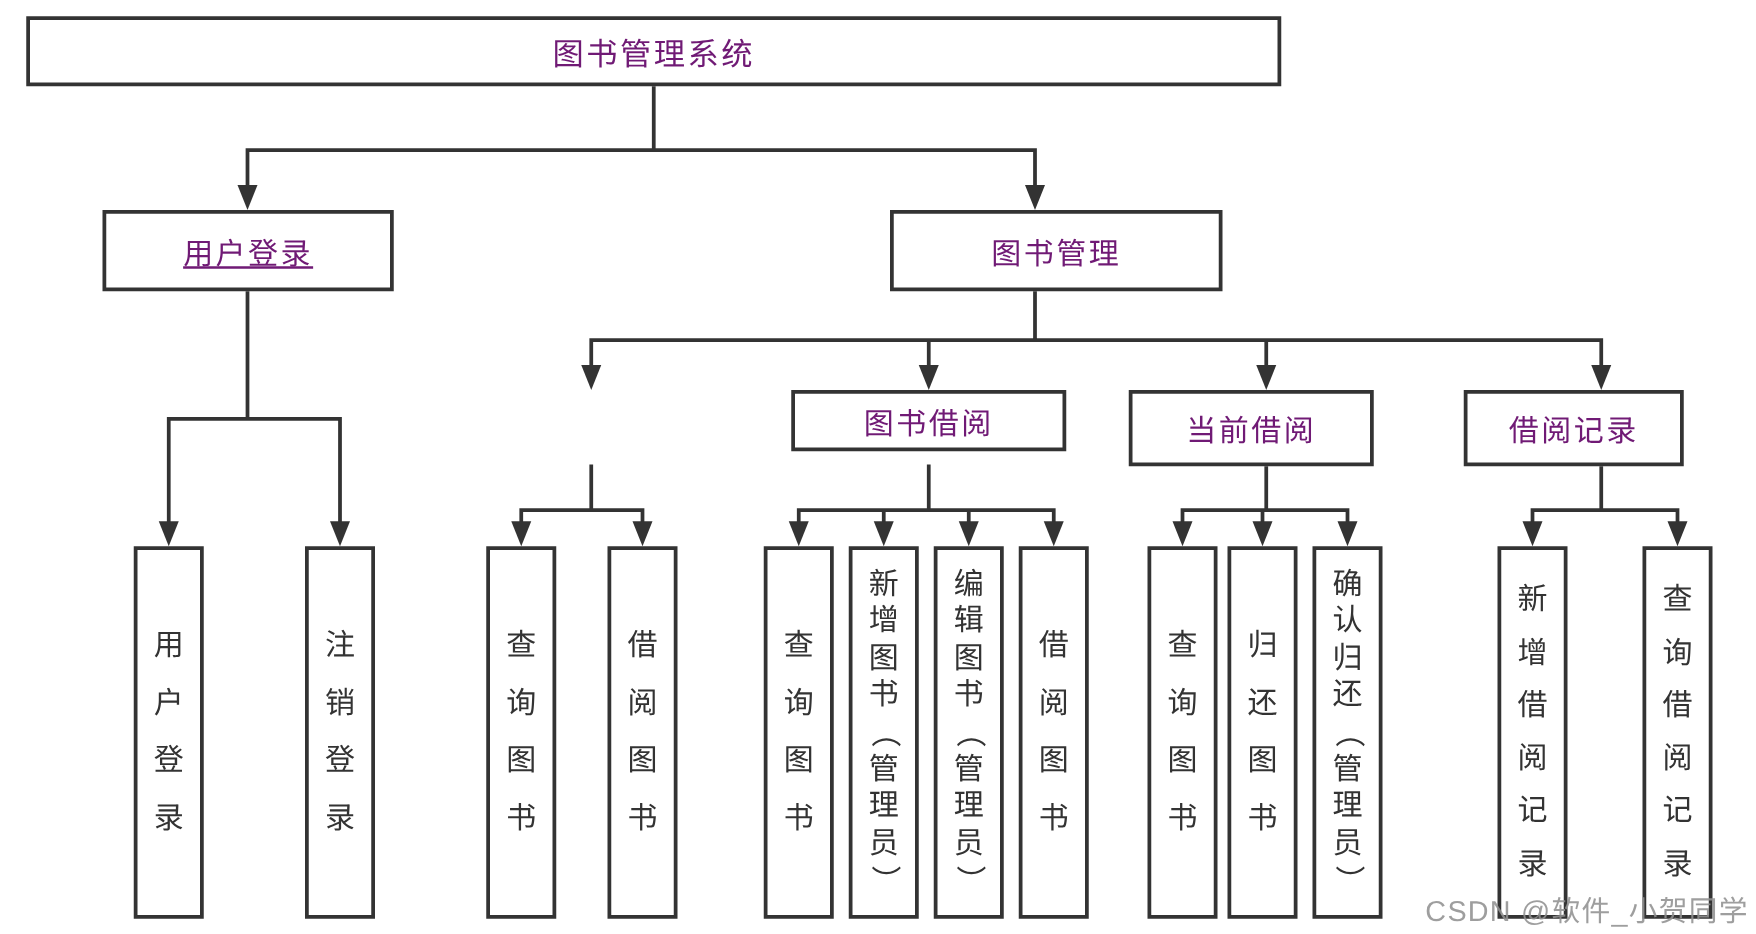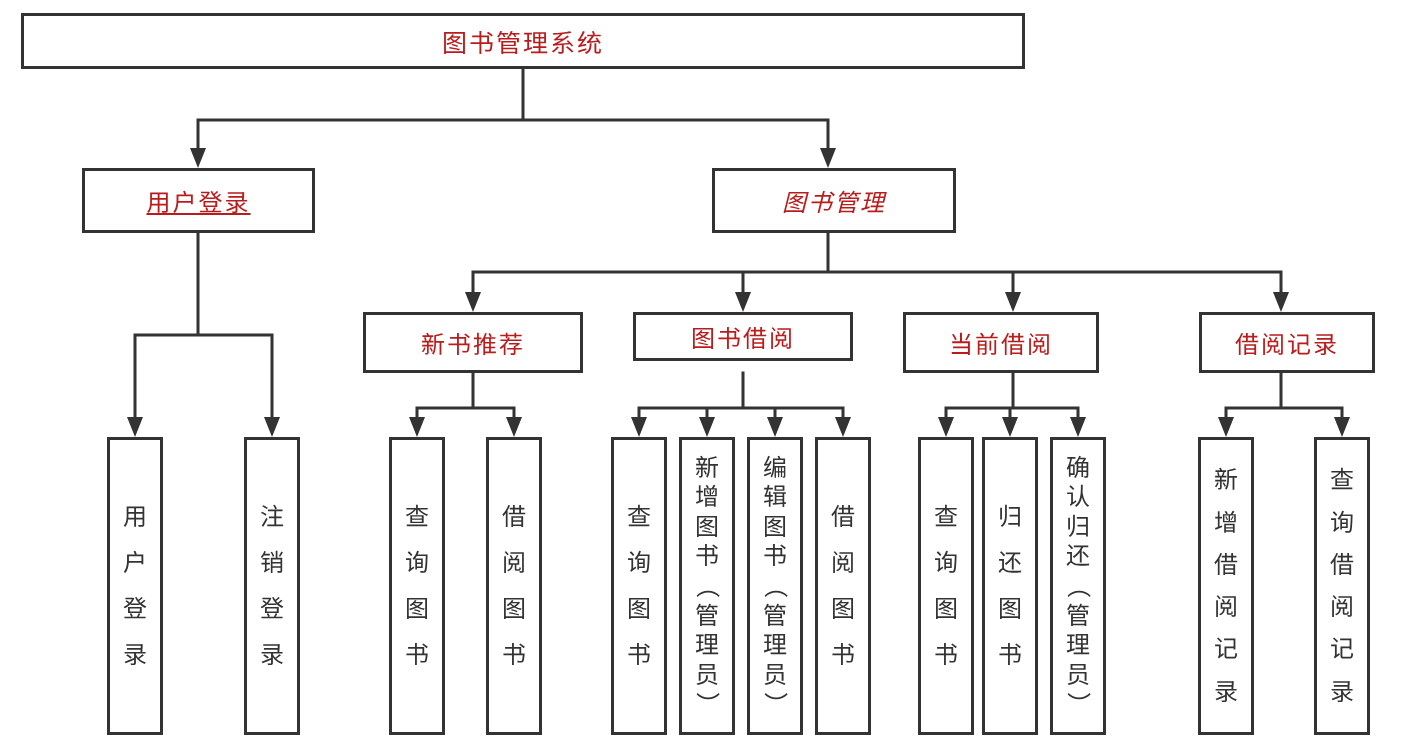--- a/index.html
+++ b/index.html
@@ -24,21 +24,21 @@
   .hnode {
     position: absolute;
     box-sizing: border-box;
     border: 3px solid #333333;
     background: #ffffff;
     display: flex;
     align-items: center;
     justify-content: center;
     font-size: 24px;
     letter-spacing: 2px;
-    color: #b91c1c;
+    color: #701a75;
     z-index: 2;
   }
   .hnode.root { font-size: 25px; }
   .vnode {
     position: absolute;
     box-sizing: border-box;
     border: 3px solid #333333;
     background: #ffffff;
     top: 437px;
     width: 56px;
@@ -128,26 +128,25 @@
       <polygon points="1002,417 1018,417 1010,437"></polygon>
       <polygon points="1070,417 1086,417 1078,437"></polygon>
       <polygon points="1218,417 1234,417 1226,437"></polygon>
       <polygon points="1334,417 1350,417 1342,437"></polygon>
     </g>
   </svg>
 
   <div class="hnode root" style="left:21px; top:13px; width:1004px; height:56px;">图书管理系统</div>
 
   <div class="hnode" style="left:82px; top:168px; width:233px; height:65px;text-decoration:underline;">用户登录</div>
-  <div class="hnode" style="left:712px; top:168px; width:244px; height:65px;font-style:italic;">图书管理</div>
-
-  <div class="hnode" style="left:363px; top:312px; width:220px; height:61px;">新书推荐</div>
+  <div class="hnode" style="left:712px; top:168px; width:266px; height:65px;">图书管理</div>
+
   <div class="hnode" style="left:633px; top:312px; width:220px; height:49px;">图书借阅</div>
   <div class="hnode" style="left:903px; top:312px; width:196px; height:61px;">当前借阅</div>
-  <div class="hnode" style="left:1171px; top:312px; width:176px; height:61px;margin-left:28px;">借阅记录</div>
+  <div class="hnode" style="left:1171px; top:312px; width:176px; height:61px;">借阅记录</div>
 
   <div class="vnode" style="left: 107px; gap: 22px;">
       <span class="vchar">用</span>
       <span class="vchar">户</span>
       <span class="vchar">登</span>
       <span class="vchar">录</span>
     </div>
   <div class="vnode" style="left: 244px; gap: 22px;">
       <span class="vchar">注</span>
       <span class="vchar">销</span>
@@ -237,13 +236,14 @@
     </div>
   <div class="vnode" style="left: 1314px; gap: 18.2857px;">
       <span class="vchar">查</span>
       <span class="vchar">询</span>
       <span class="vchar">借</span>
       <span class="vchar">阅</span>
       <span class="vchar">记</span>
       <span class="vchar">录</span>
     </div>
 
+  <div class="watermark">CSDN @软件_小贺同学</div>
 </div>
 
 </body></html>

